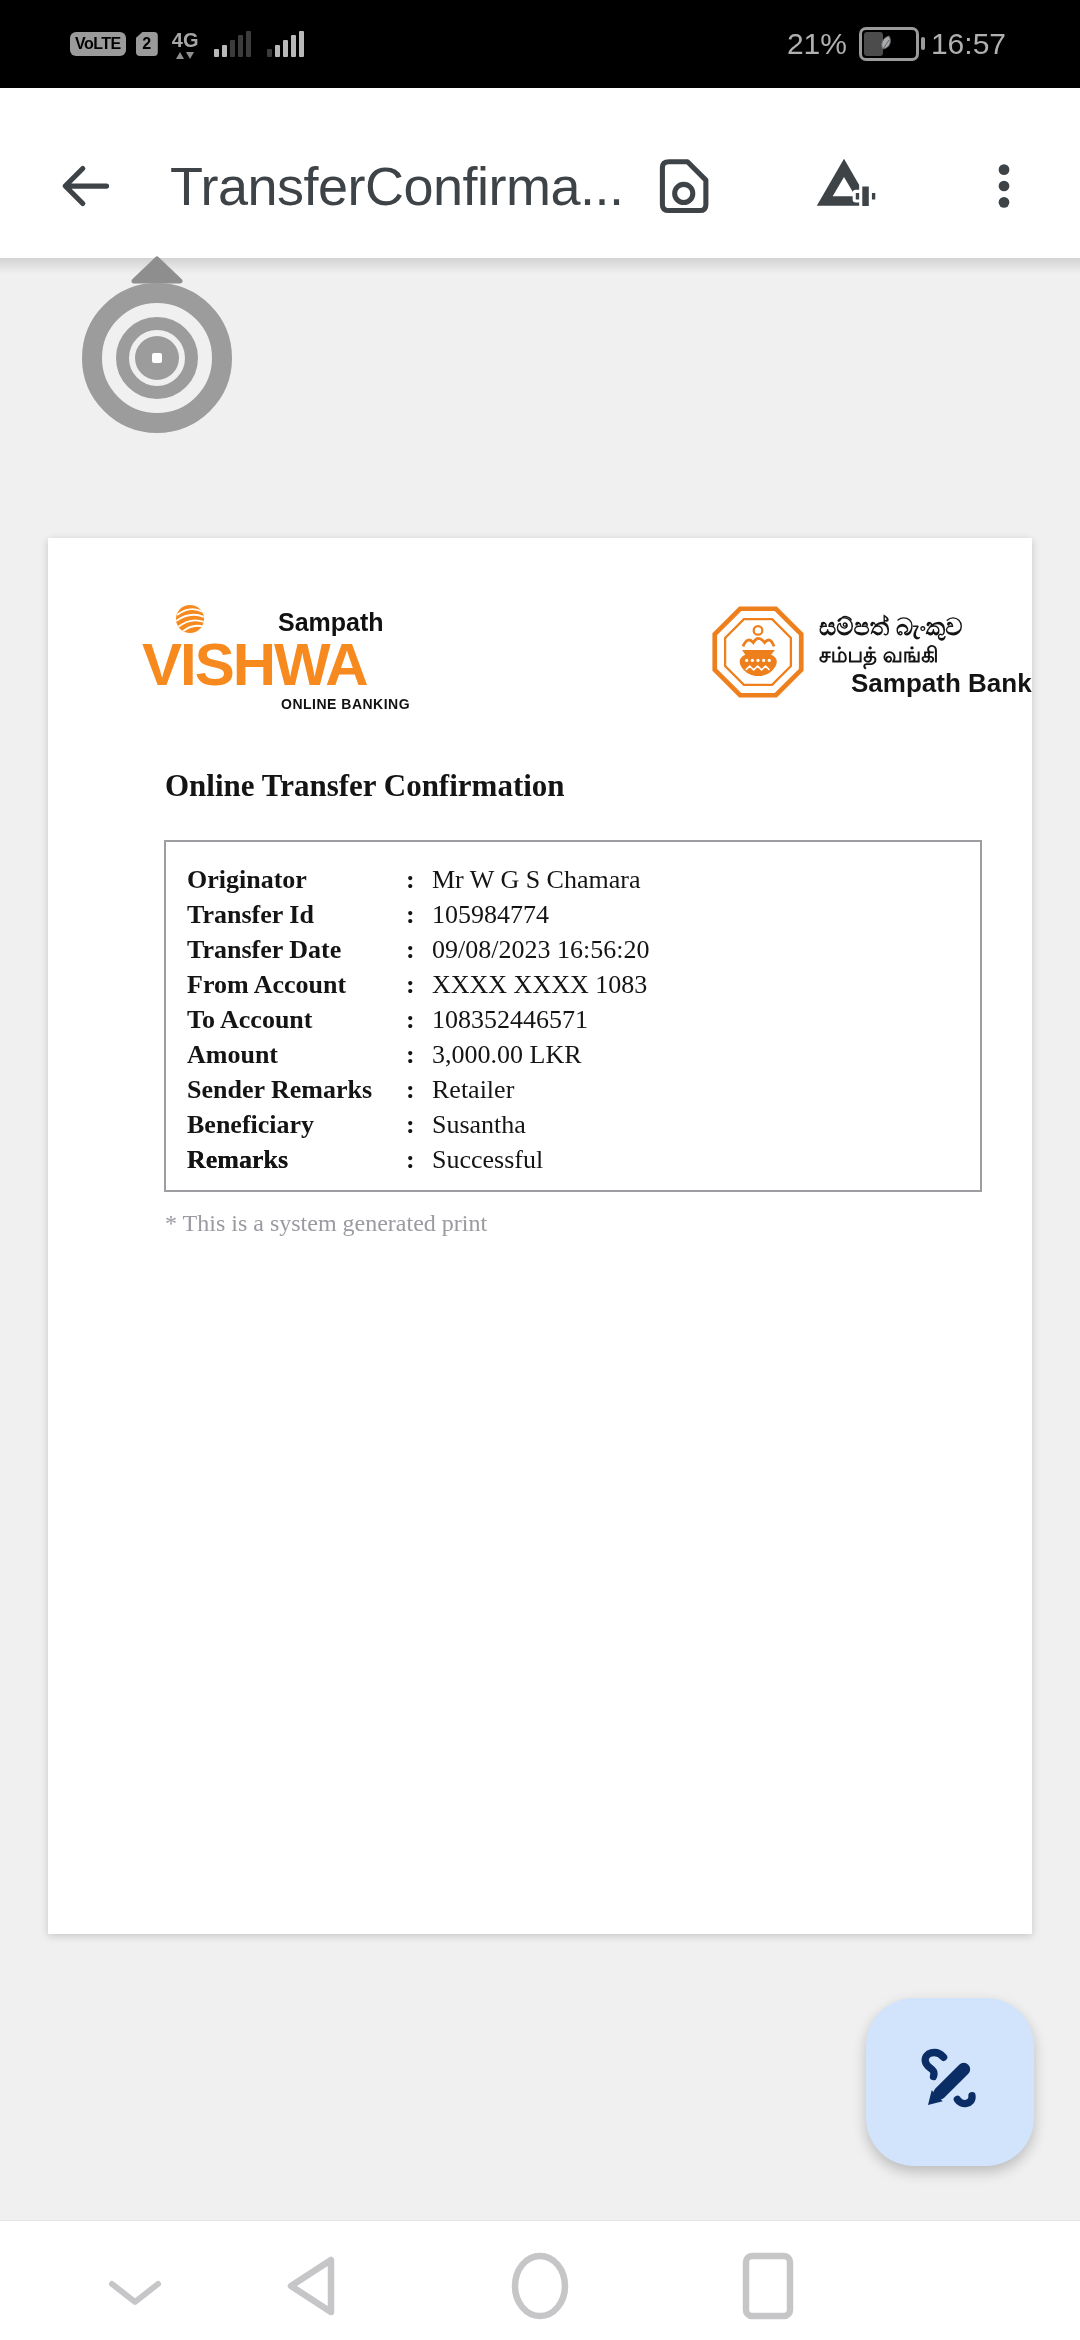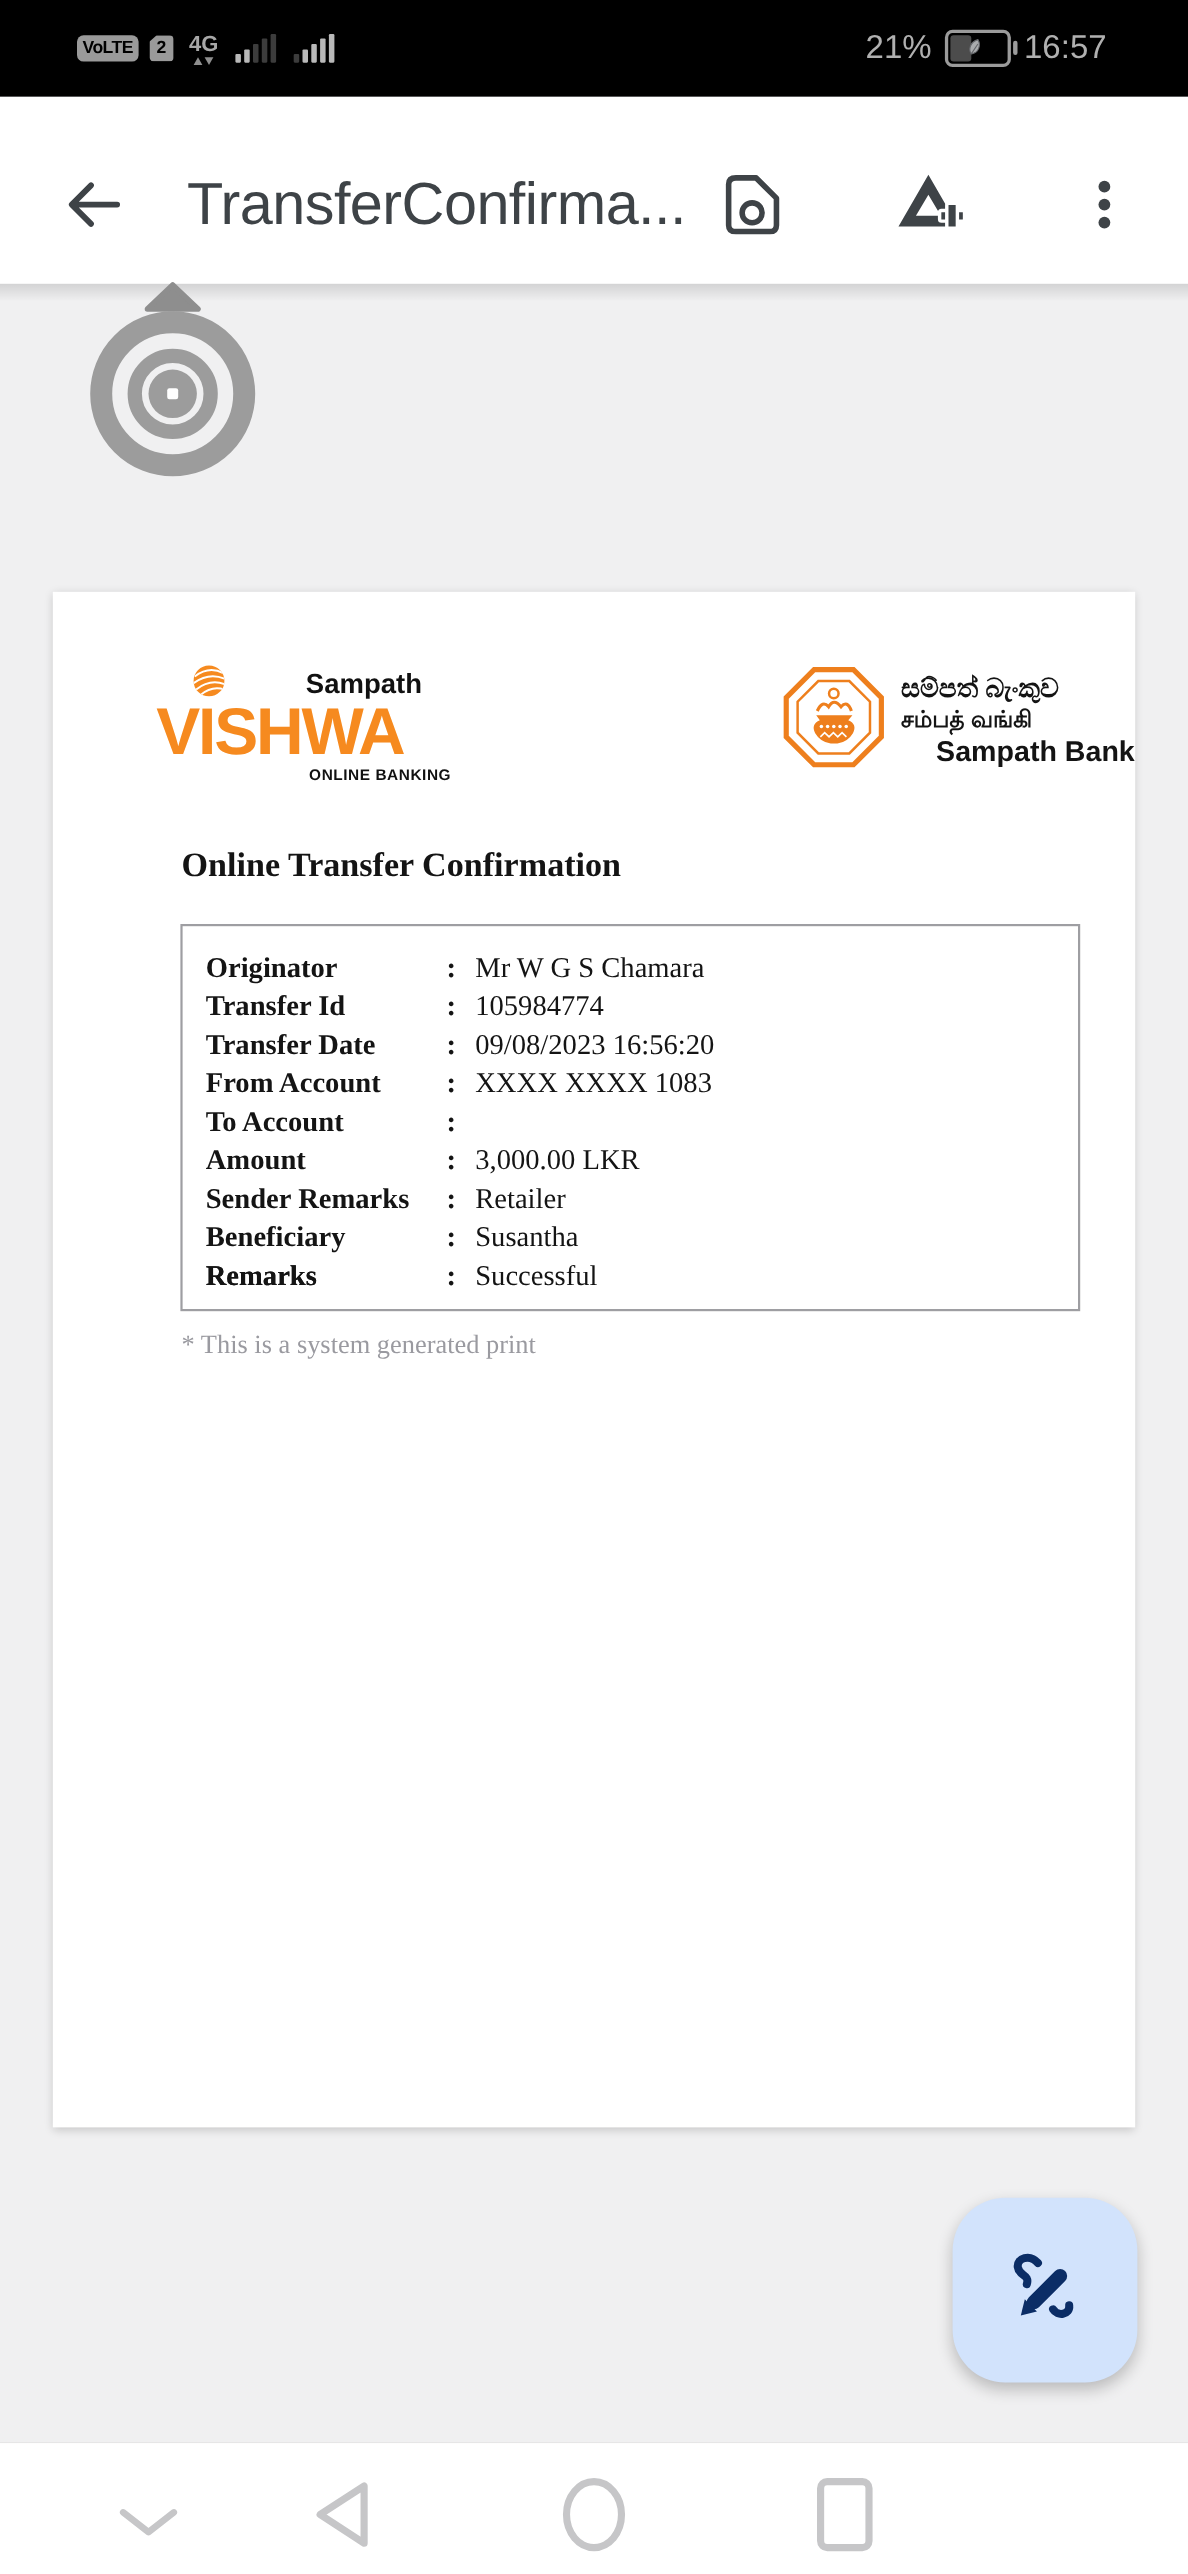--- a/index.html
+++ b/index.html
@@ -240,20 +240,21 @@
           <span class="tvalue">09/08/2023 16:56:20</span>
         </div>
         <div class="trow">
           <span class="tlabel">From Account</span>
           <span class="tcolon">:</span>
           <span class="tvalue">XXXX XXXX 1083</span>
         </div>
         <div class="trow">
           <span class="tlabel">To Account</span>
           <span class="tcolon">:</span>
+          <span class="tvalue">108352446571</span>
         </div>
         <div class="trow">
           <span class="tlabel">Amount</span>
           <span class="tcolon">:</span>
           <span class="tvalue">3,000.00 LKR</span>
         </div>
         <div class="trow">
           <span class="tlabel">Sender Remarks</span>
           <span class="tcolon">:</span>
           <span class="tvalue">Retailer</span>

